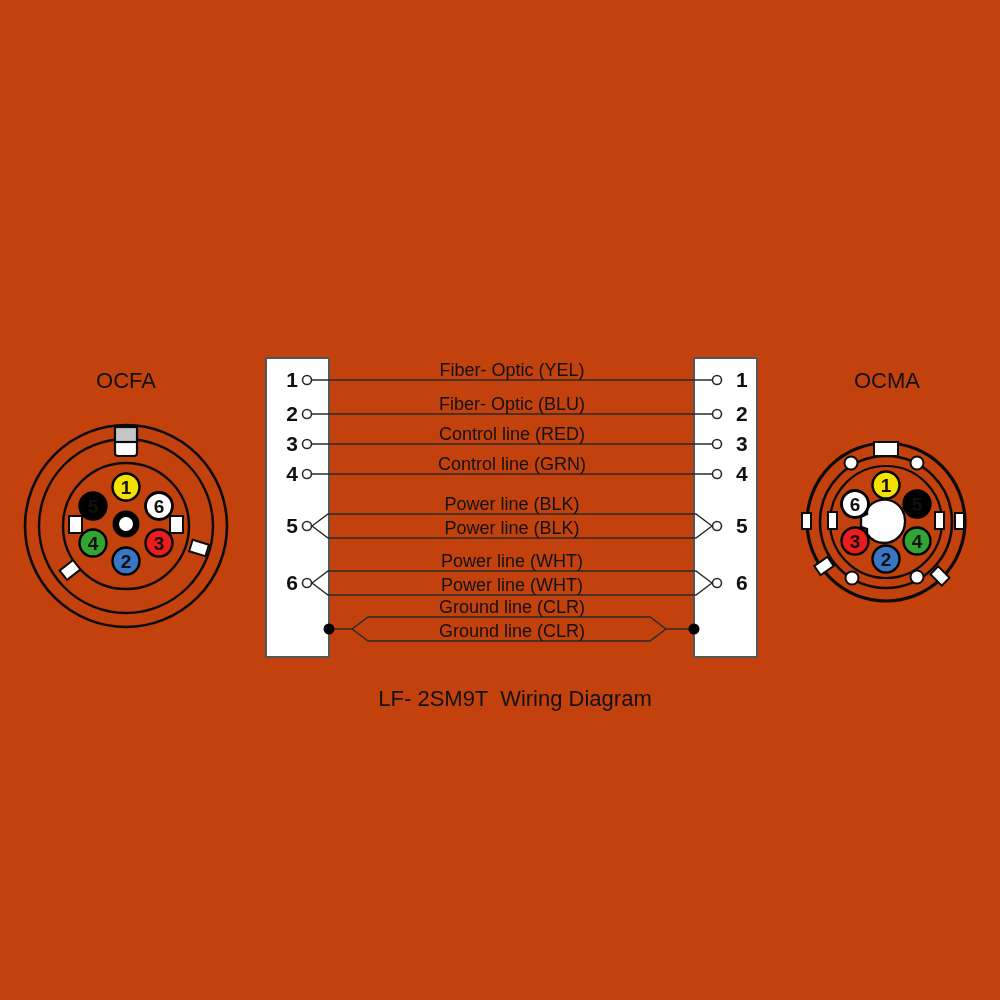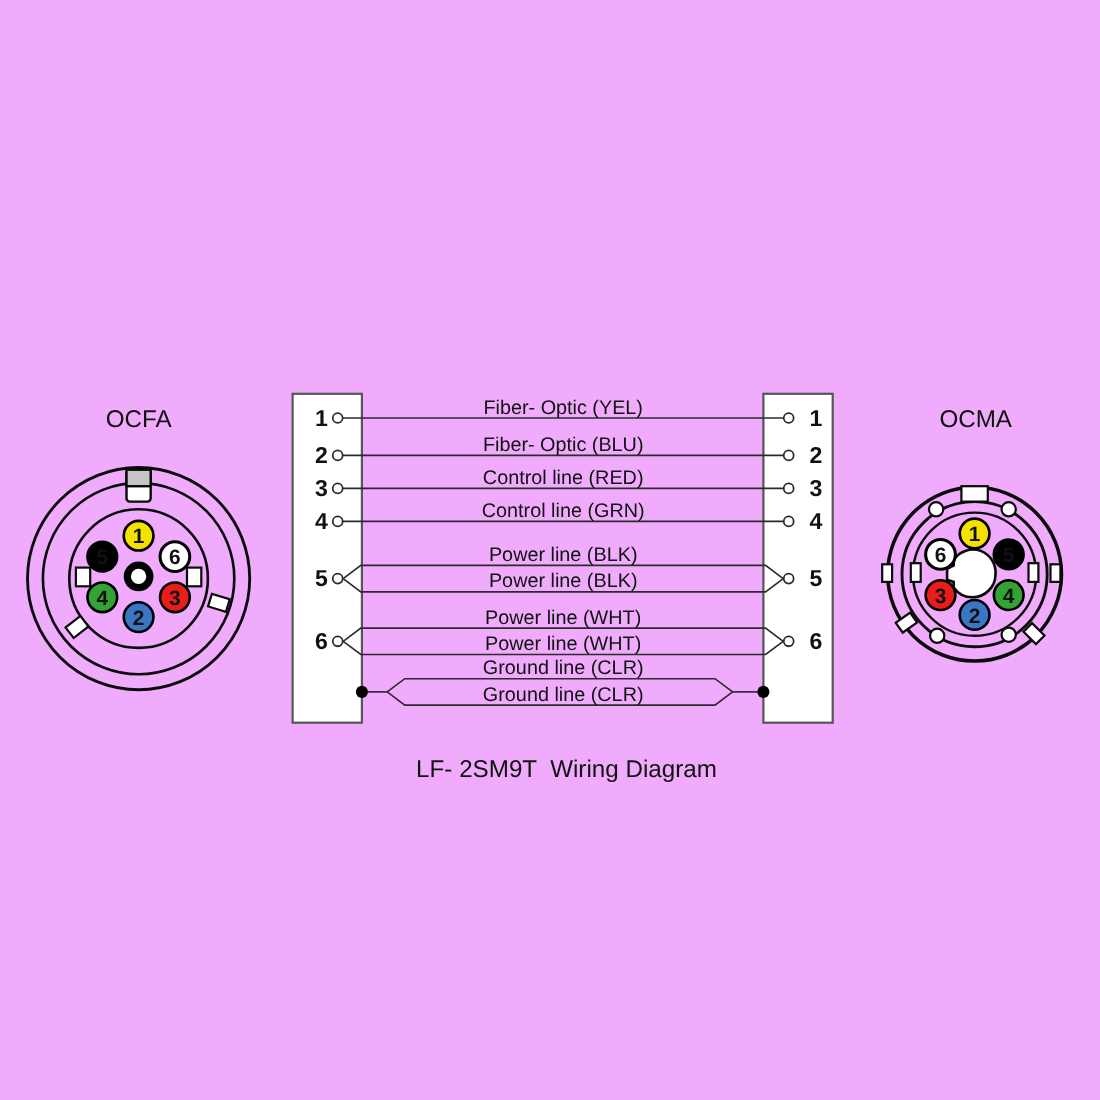--- a/index.html
+++ b/index.html
@@ -1,16 +1,16 @@
 <!DOCTYPE html>
 <html><head>
 <meta charset="utf-8">
 <style>
   html,body{margin:0;padding:0;background:#ffffff;}
-  .canvas{position:relative;width:1000px;height:1000px;background:#f0abfc;overflow:hidden;}
+  .canvas{position:relative;width:1000px;height:1000px;background:#c2410c;overflow:hidden;}
   svg text{font-family:"Liberation Sans","DejaVu Sans",sans-serif;fill:#111;}
   .wire-label{font-size:18px;}
   .pin-num{font-size:21px;font-weight:700;}
   .conn-label{font-size:22px;}
   .title-label{font-size:22px;white-space:pre;}
   .pin-digit{font-size:19px;font-weight:700;}
   .wire{stroke:#2b2b2b;stroke-width:1.5;fill:none;}
   .wire2{stroke:#2b2b2b;stroke-width:1.5;fill:none;}
   .term{fill:#fff;stroke:#2b2b2b;stroke-width:1.6;}
   .box{fill:#fff;stroke:#565656;stroke-width:2;}

